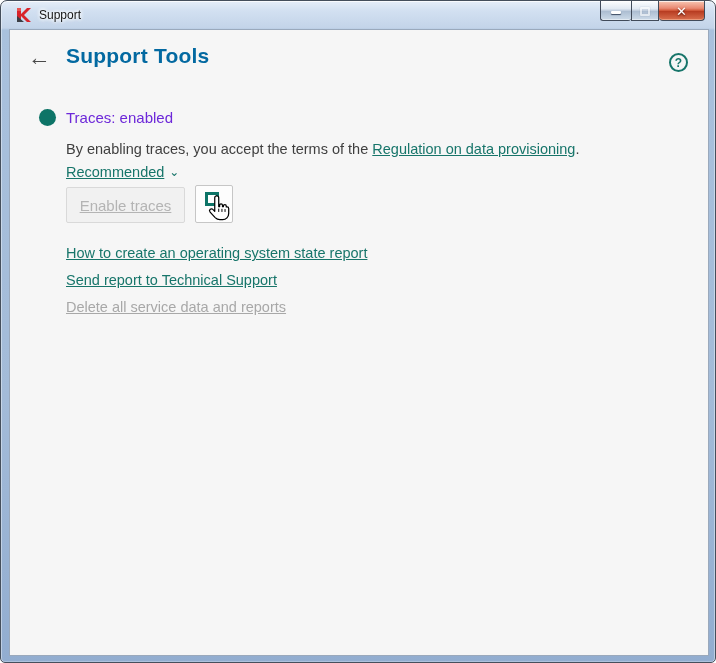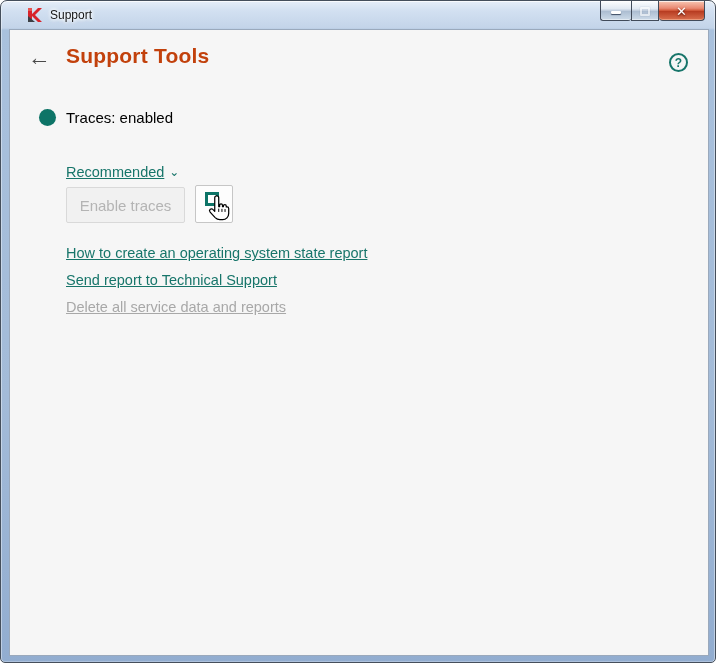--- a/index.html
+++ b/index.html
@@ -16,21 +16,21 @@
     box-shadow: inset 0 1px 0 rgba(255,255,255,0.75),
                 inset 1px 0 0 rgba(255,255,255,0.4),
                 inset -1px 0 0 rgba(255,255,255,0.4),
                 inset 0 -1px 0 rgba(255,255,255,0.25);
     overflow: hidden;
   }
 
   .titlebar {
     position: absolute; top: 0; left: 0; right: 0; height: 28px;
     display: flex; align-items: center;
-    padding-left: 26px;
+    padding-left: 15px;
   }
   .app-icon { width: 16px; height: 16px; flex: 0 0 auto; }
   .titlebar-text {
     margin-left: 7px; font-size: 12px; color: #151515;
     text-shadow: 0 0 4px #ffffff, 0 0 4px #ffffff, 0 0 4px #ffffff;
   }
 
   
   .win-controls { position: absolute; top: 0; right: 10px; display: flex; }
   .winbtn {
@@ -71,39 +71,39 @@
 
   
   .back-arrow {
     position: absolute; left: 14px; top: 13px;
     width: 30px; height: 28px;
     font-size: 23px; color: #4a4a4a; line-height: 28px; text-align: center;
     cursor: pointer; user-select: none;
   }
   .page-title {
     position: absolute; left: 56px; top: 14px;
-    font-size: 21px; font-weight: bold; color: #c2410c;
+    font-size: 21px; font-weight: bold; color: #0369a1;
     letter-spacing: 0.2px;
   }
   .help-icon {
     position: absolute; right: 20px; top: 23px;
     width: 19px; height: 19px; border: 2px solid #17756a; border-radius: 50%;
     color: #17756a; font-size: 12px; font-weight: bold;
     display: flex; align-items: center; justify-content: center;
     cursor: pointer;
   }
 
   
   .status-dot {
     position: absolute; left: 29px; top: 79px;
     width: 17px; height: 17px; border-radius: 50%; background: #0d7467;
   }
   .status-text {
     position: absolute; left: 56px; top: 79px;
-    font-size: 15px; color: #000000;
+    font-size: 15px; color: #6d28d9;
   }
 
   
   .terms-line {
     position: absolute; left: 56px; top: 109px; width: 560px;
     font-size: 14.5px; color: #3f3f3f; line-height: 20px;
   }
   .teal-link { color: #17756a; text-decoration: underline; cursor: pointer; }
   .recommended-row {
     position: absolute; left: 56px; top: 129px;
@@ -114,20 +114,21 @@
     text-decoration: none; display: inline-block; vertical-align: 1px;
   }
 
   
   .enable-btn {
     position: absolute; left: 56px; top: 157px;
     width: 119px; height: 36px;
     background: #f1f1f1; border: 1px solid #d9d9d9; border-radius: 2px;
     font-family: inherit; font-size: 15px; color: #b4b4b4;
     cursor: default;
+    text-decoration: underline;
   }
   .stop-btn {
     position: absolute; left: 185px; top: 155px;
     width: 38px; height: 38px;
     background: #fdfdfd; border: 1px solid #c6c6c6; border-radius: 2px;
     cursor: pointer;
   }
   .stop-square {
     position: absolute; left: 9px; top: 6px;
     width: 14px; height: 14px; border: 3px solid #0d7467; background: #ffffff;
@@ -175,20 +176,21 @@
 
   <div class="client">
 
     <div class="back-arrow">←</div>
     <div class="page-title">Support Tools</div>
     <div class="help-icon">?</div>
 
     <div class="status-dot"></div>
     <div class="status-text">Traces: enabled</div>
 
+    <div class="terms-line"><span>By enabling traces, you accept the terms of the </span><a class="teal-link">Regulation on data provisioning</a><span>.</span></div>
 
     <div class="recommended-row"><a class="teal-link">Recommended</a><span class="chevron-down">⌄</span></div>
 
     <button class="enable-btn" disabled="">Enable traces</button>
 
     <div class="stop-btn">
       <div class="stop-square"></div>
     </div>
 
     <svg class="hand-cursor" viewBox="0 0 24 28">

